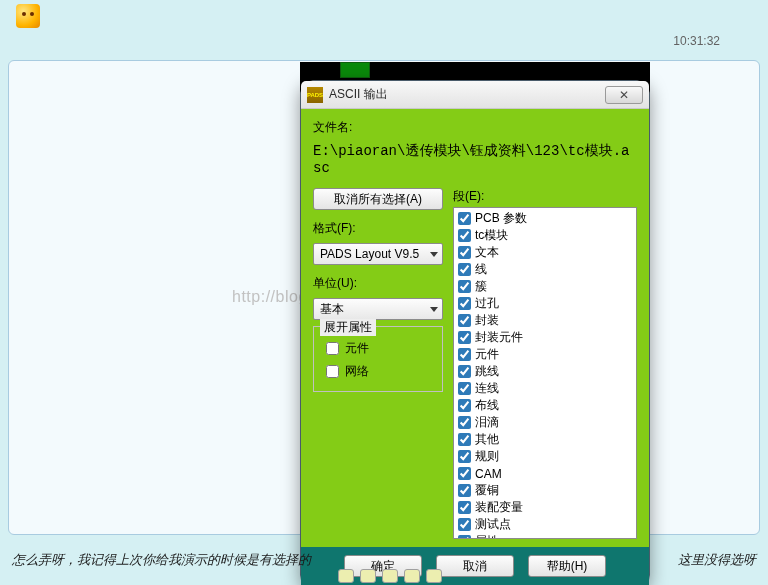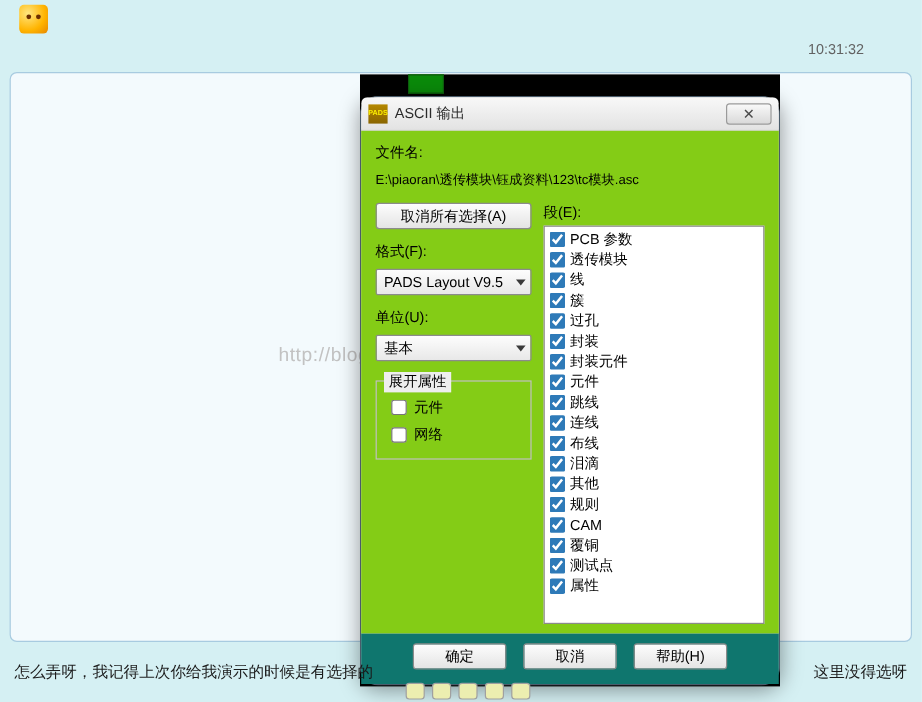--- a/index.html
+++ b/index.html
@@ -58,20 +58,21 @@
   border-radius: 6px;
 }
 
 .chat-line {
   position: absolute;
   bottom: 16px;
   left: 12px;
   right: 12px;
   font-size: 13px;
   color: #1a1a1a;
+  font-style: italic;
 }
 .chat-line .part-left { float: left; }
 .chat-line .part-right { float: right; }
 
 .watermark {
   position: absolute;
   left: 232px;
   top: 288px;
   font-size: 16px;
   color: #c2c2c2;
@@ -140,23 +141,24 @@
   padding: 10px 12px 8px 12px;
   background: #84cc16;
   display: flex;
   flex-direction: column;
   gap: 4px;
 }
 
 .fname-label { color: #000; margin-bottom: 2px; }
 .fname-path {
   color: #000;
-  font-size: 11px;
+  font-size: 14px;
   word-break: break-all;
   margin-bottom: 8px;
+  font-family: Liberation Mono, monospace;
 }
 
 .two-col {
   display: flex;
   gap: 10px;
 }
 .left-col { width: 130px; display: flex; flex-direction: column; gap: 6px; }
 .right-col { flex: 1; display: flex; flex-direction: column; }
 
 .win-btn {
@@ -185,21 +187,20 @@
 .win-select .caret {
   width: 0; height: 0;
   border-left: 4px solid transparent;
   border-right: 4px solid transparent;
   border-top: 5px solid #3a3a3a;
 }
 
 .groupbox {
   border: 1px solid #c0c0c0;
   padding: 10px 8px 8px 8px;
-  margin-top: 10px;
   position: relative;
 }
 .groupbox .legend {
   position: absolute;
   top: -8px; left: 6px;
   background: #eeeeee;
   padding: 0 4px;
   font-size: 12px;
 }
 .chk-row {
@@ -310,21 +311,25 @@
 
         <div class="right-col">
           <div class="sections-label">段(E):</div>
           <div class="sections-list" id="sections-list">
               <label class="sec-item">
                 <input type="checkbox" checked="" style="">
                 <span>PCB 参数</span>
               </label>
               <label class="sec-item">
                 <input type="checkbox" checked="" style="">
-                <span>透传模块</span>
+                <span>tc模块</span>
+              </label>
+              <label class="sec-item">
+                <input type="checkbox" checked="" style="">
+                <span>文本</span>
               </label>
               <label class="sec-item">
                 <input type="checkbox" checked="" style="">
                 <span>线</span>
               </label>
               <label class="sec-item">
                 <input type="checkbox" checked="" style="">
                 <span>簇</span>
               </label>
               <label class="sec-item">
@@ -367,20 +372,24 @@
                 <input type="checkbox" checked="" style="">
                 <span>规则</span>
               </label>
               <label class="sec-item">
                 <input type="checkbox" checked="" style="">
                 <span>CAM</span>
               </label>
               <label class="sec-item">
                 <input type="checkbox" checked="" style="">
                 <span>覆铜</span>
+              </label>
+              <label class="sec-item">
+                <input type="checkbox" checked="" style="">
+                <span>装配变量</span>
               </label>
               <label class="sec-item">
                 <input type="checkbox" checked="" style="">
                 <span>测试点</span>
               </label>
               <label class="sec-item">
                 <input type="checkbox" checked="" style="">
                 <span>属性</span>
               </label>
             </div>

